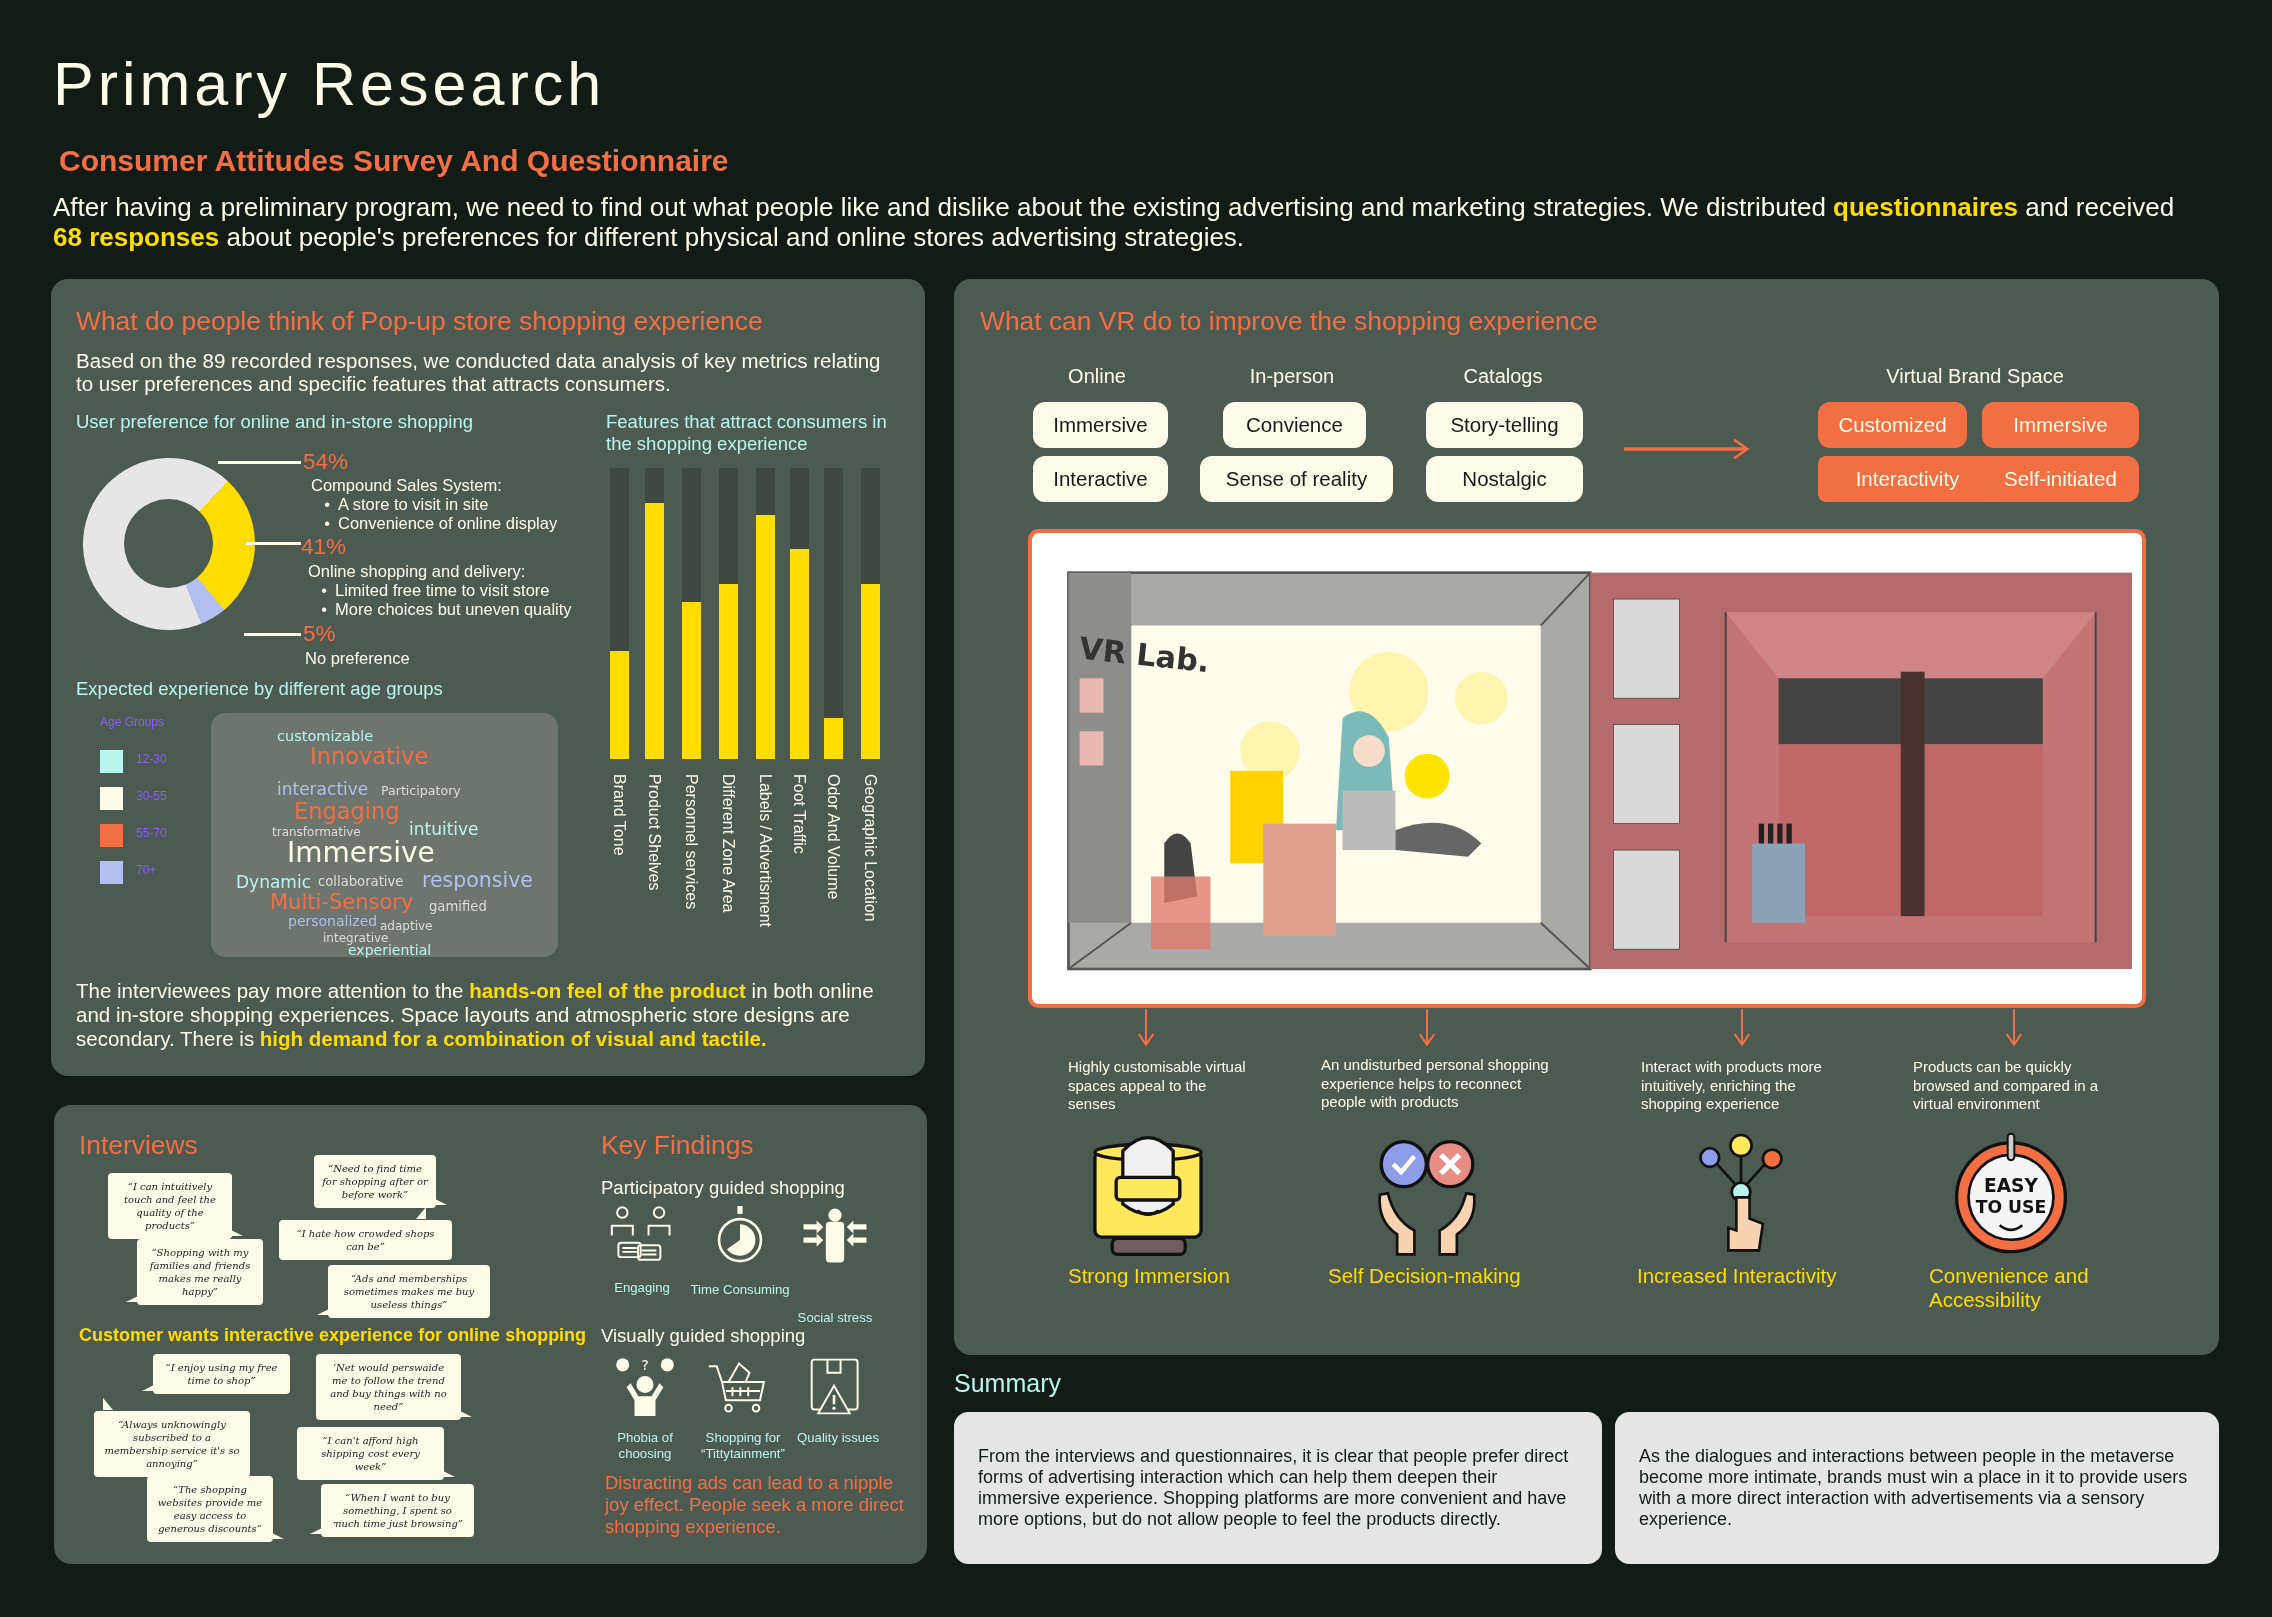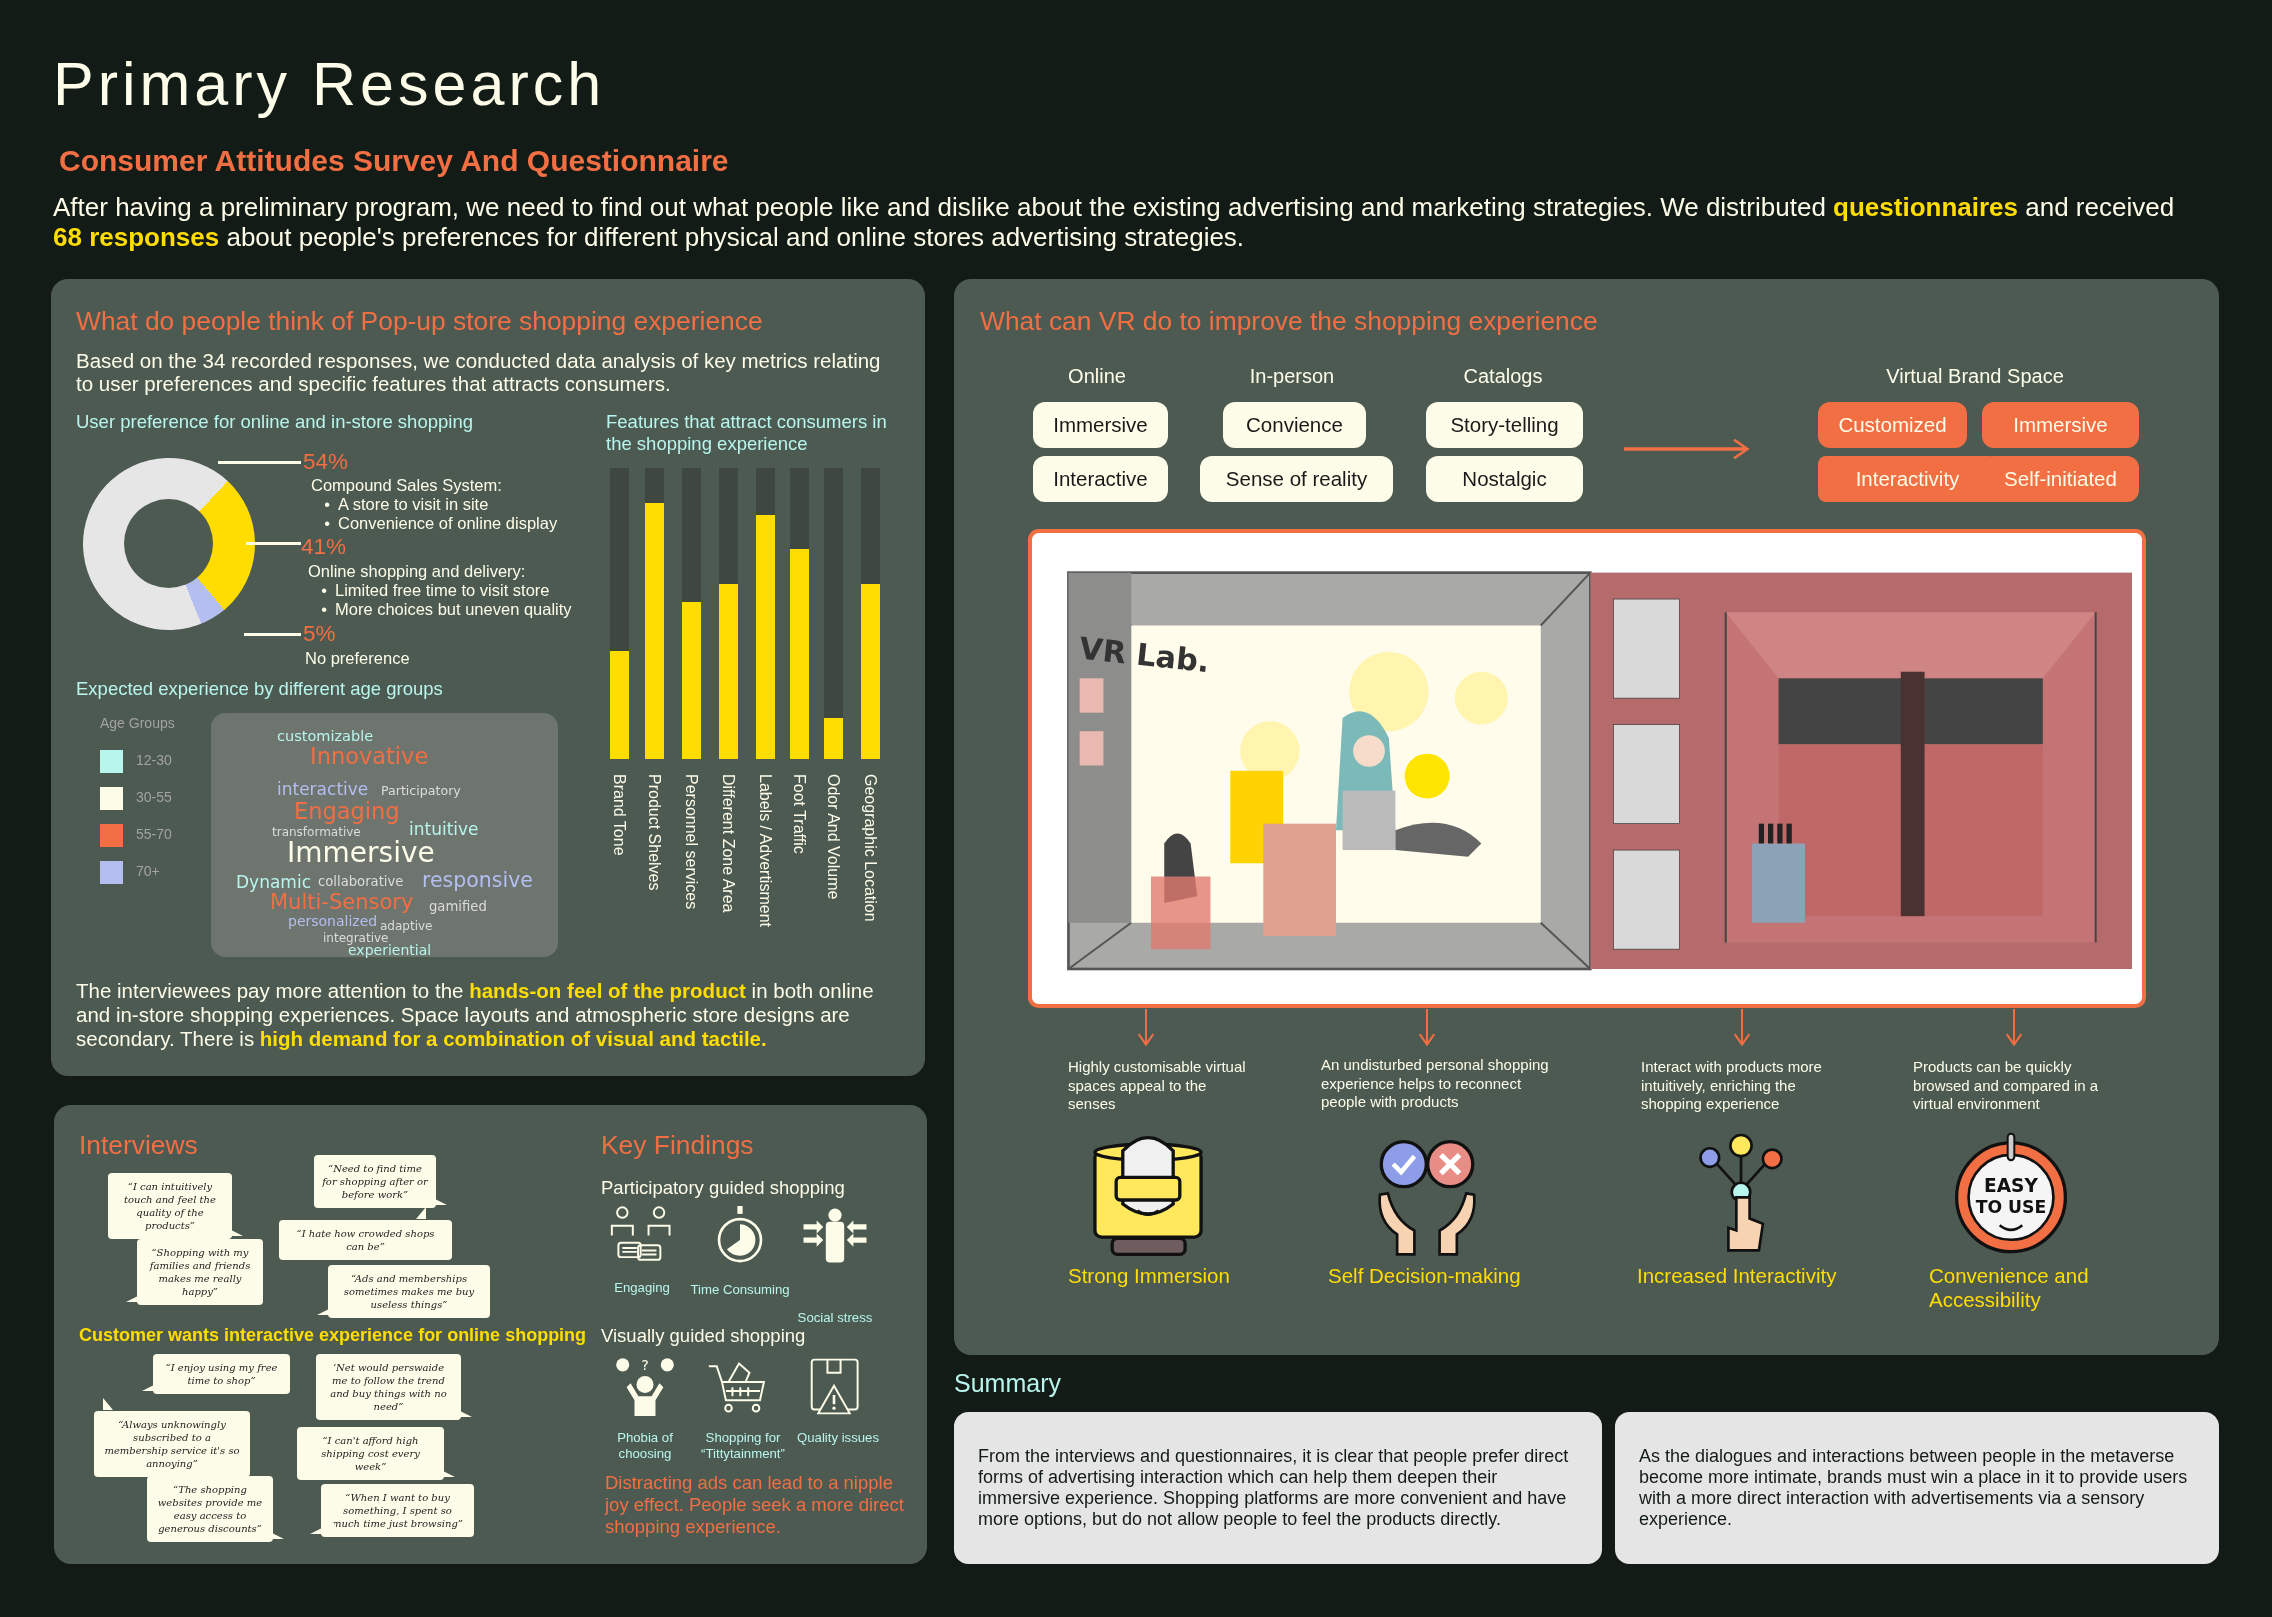--- a/index.html
+++ b/index.html
@@ -33,21 +33,21 @@
   .pie-desc ul { list-style: none; }
   .pie-desc li::before { content: "\2022"; margin-right: 8px; margin-left: 13.2px; }
 
   
   .bar { position: absolute; width: 18.5px; background: #3e4740; top: 468px; height: 291px; }
   .bar .fill { position: absolute; bottom: 0; left: 0; width: 100%; background: #ffdd00; }
   .bar-label { position: absolute; top: 774px; font-size: 16px; color: #fdfce8; writing-mode: vertical-rl; white-space: nowrap; }
 
   
   .legend-swatch { position: absolute; width: 22.5px; height: 22.5px; }
-  .legend-label { position: absolute; font-size: 14px; color: #a3a3a3; }
+  .legend-label { position: absolute; font-size: 12px; color: #8b5cf6; }
   #wordcloud { left: 211px; top: 713px; width: 347px; height: 244px; background: #6d756e; border-radius: 14.5px; }
   .w { position: absolute; font-family: "DejaVu Sans", sans-serif; white-space: nowrap; }
 
   #popup-conclusion { left: 76px; top: 979px; width: 826px; font-size: 20.5px; line-height: 24px; color: #fdfce8; }
 
   
   .bubble { position: absolute; background: #fdfce8; color: #222; font-family: "DejaVu Serif", serif; font-style: italic;
     font-size: 10px; line-height: 13.2px; text-align: center; padding: 6.6px 8px; border-radius: 4px; }
   .bubble::after { content: ""; position: absolute; width: 0; height: 0; border: 9.2px solid transparent; }
   .tail-br::after { right: -10.6px; bottom: 2.6px; border-left-color: #fdfce8; border-bottom-color: #fdfce8; border-width: 6.6px 12px; }
@@ -83,21 +83,21 @@
 </style>
 </head>
 <body>
 
 <h1 id="page-title" class="abs">Primary Research</h1>
 <h2 id="subtitle" class="abs">Consumer Attitudes Survey And Questionnaire</h2>
 <p id="intro" class="abs"><span>After having a preliminary program, we need to find out what people like and dislike about the existing advertising and marketing strategies. We distributed </span><span class="hl">questionnaires</span><span> and received </span><span class="hl">68 responses</span><span> about people's preferences for different physical and online stores advertising strategies.</span></p>
 
 <section id="panel-popup" class="panel"></section>
 <div class="panel-title" style="left:76px;top:306px;">What do people think of Pop-up store shopping experience</div>
-<div class="abs cream" style="left:76px;top:349px;width:819px;font-size:20.5px;line-height:23px;">Based on the 34 recorded responses, we conducted data analysis of key metrics relating to user preferences and specific features that attracts consumers.</div>
+<div class="abs cream" style="left:76px;top:349px;width:819px;font-size:20.5px;line-height:23px;">Based on the 89 recorded responses, we conducted data analysis of key metrics relating to user preferences and specific features that attracts consumers.</div>
 <div class="small-h" style="left:76px;top:411px;">User preference for online and in-store shopping</div>
 <div class="small-h" style="left:606px;top:411px;width:297px;line-height:22px;">Features that attract consumers in the shopping experience</div>
 
 <div id="donut" class="abs"></div>
 <div id="donut-hole" class="abs"></div>
 <div class="leader" style="left:218px;top:461px;width:83px;"></div>
 <div class="leader" style="left:246px;top:542px;width:55px;"></div>
 <div class="leader" style="left:244px;top:633px;width:57px;"></div>
 
 <div class="pct" style="left:303px;top:449px;">54%</div>

